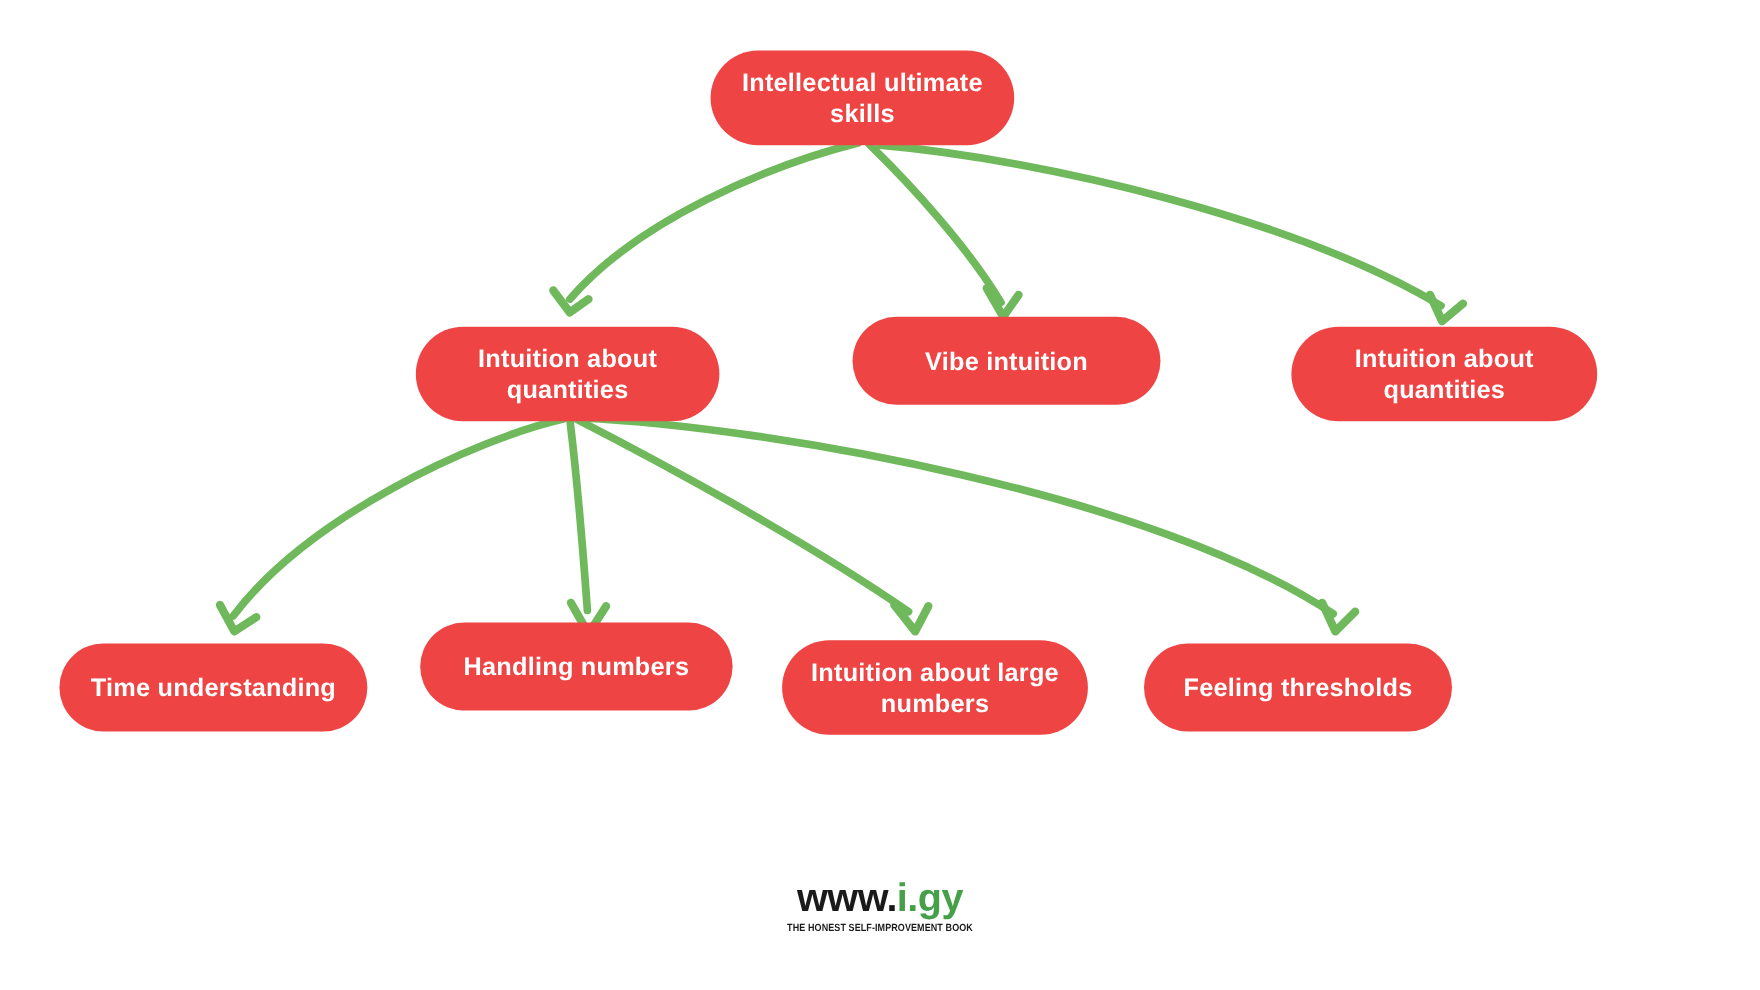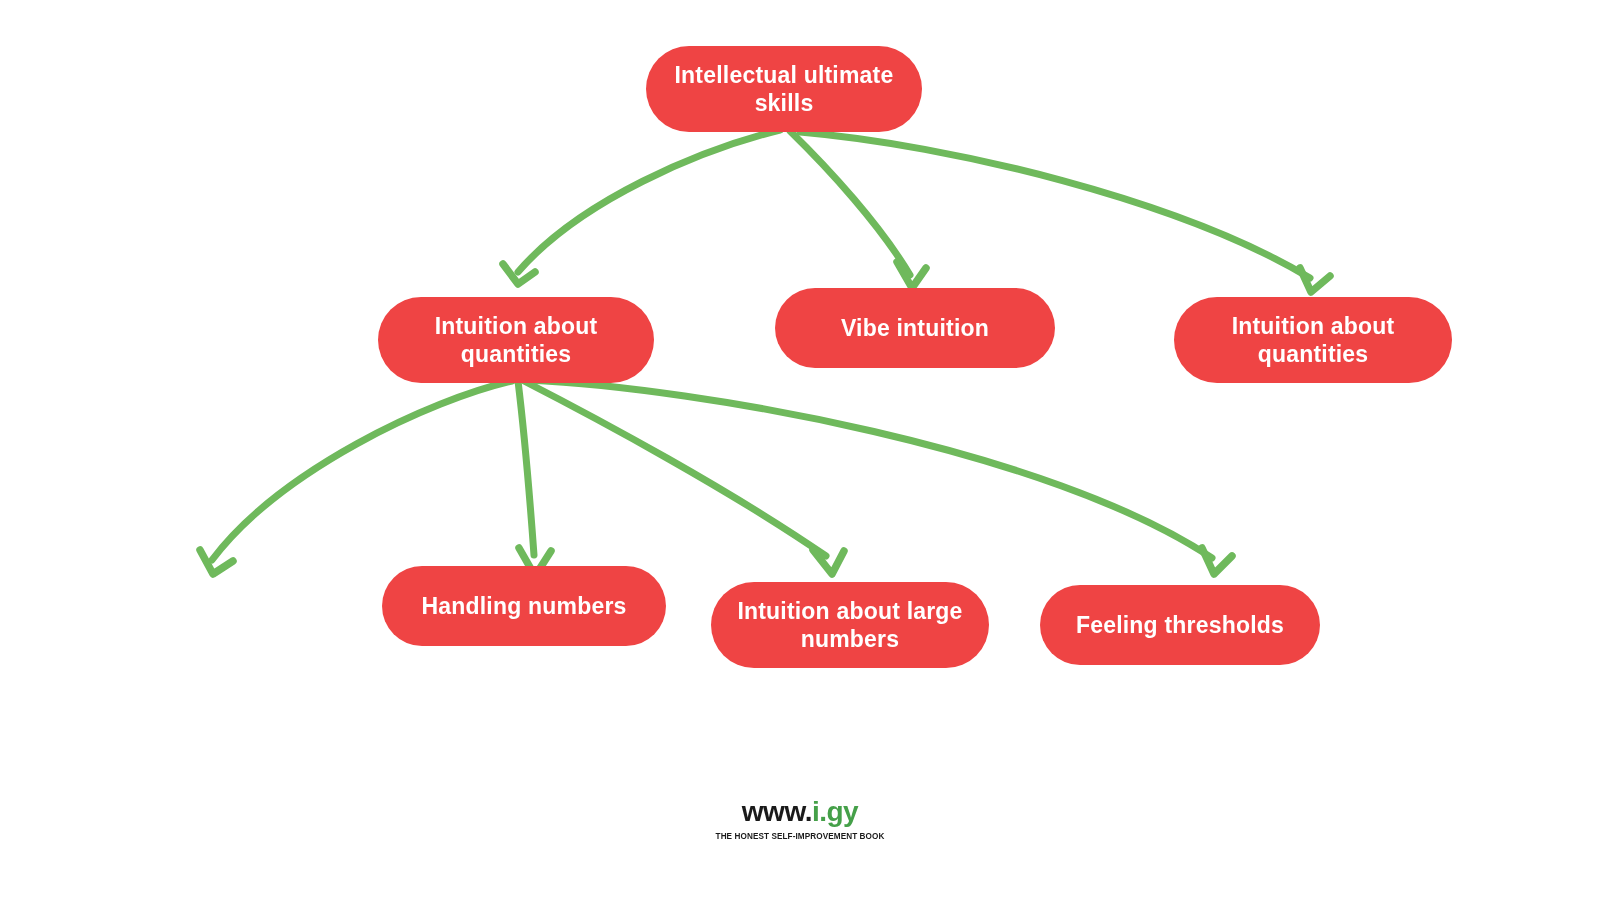--- a/index.html
+++ b/index.html
@@ -52,21 +52,21 @@
     position: absolute;
     left: 0;
     top: 798px;
     width: 1600px;
     text-align: center;
     user-select: none;
   }
   #logo-wordmark {
     font-family: "Liberation Sans", sans-serif;
     font-weight: 700;
-    font-size: 28px;
+    font-size: 36px;
     letter-spacing: -0.5px;
     line-height: 1;
     color: #1a1a1a;
     display: inline-block;
   }
   #logo-wordmark .logo-green {
     color: #45a049;
   }
   #logo-tagline {
     margin-top: 4px;
@@ -134,20 +134,23 @@
   </div>
 
   <div class="node" style="left:775px; top:288px; width:280px; height:80px;">
     <span class="node-label">Vibe intuition</span>
   </div>
 
   <div class="node" style="left:1174px; top:297px; width:278px; height:86px;">
     <span class="node-label">Intuition about quantities</span>
   </div>
 
+  <div class="node" style="left:54px; top:585px; width:280px; height:80px;">
+    <span class="node-label">Time understanding</span>
+  </div>
 
   <div class="node" style="left:382px; top:566px; width:284px; height:80px;">
     <span class="node-label">Handling numbers</span>
   </div>
 
   <div class="node" style="left:711px; top:582px; width:278px; height:86px;">
     <span class="node-label">Intuition about large numbers</span>
   </div>
 
   <div class="node" style="left:1040px; top:585px; width:280px; height:80px;">

